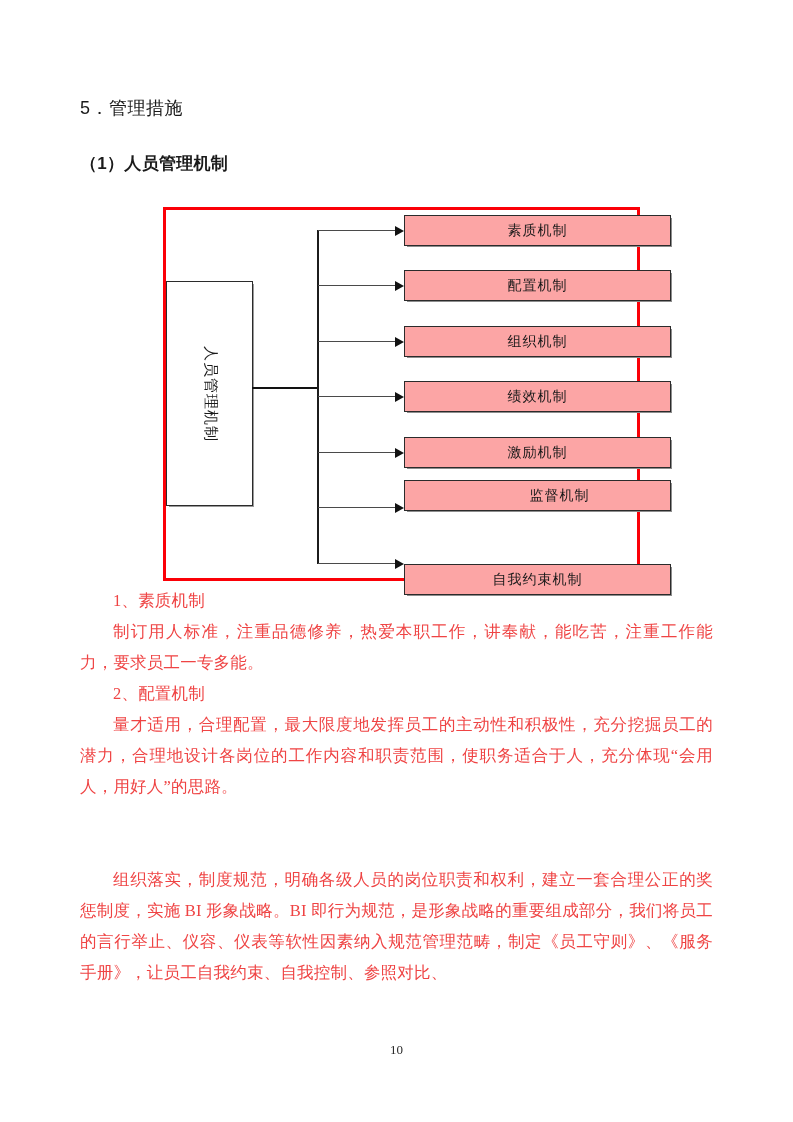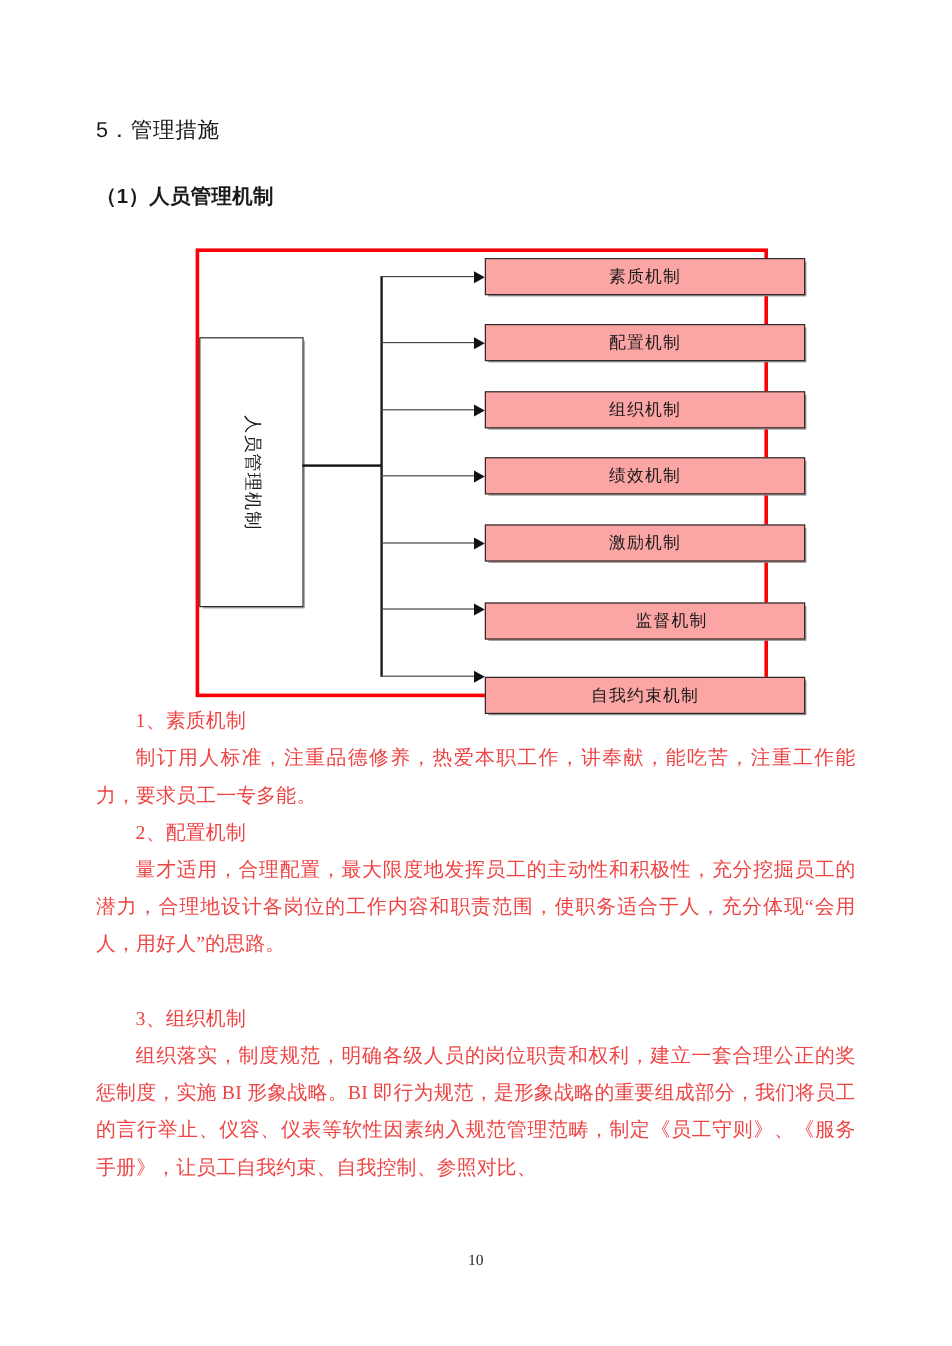--- a/index.html
+++ b/index.html
@@ -197,37 +197,36 @@
       </div>
       <div class="conn-branch" style="left:152px; top:186px; width:77px;"></div>
       <div class="conn-arrow" style="left:229px; top:182px;"></div>
 
       <div class="leaf-box" style="top:227px;">
         <span class="leaf-label">激励机制</span>
       </div>
       <div class="conn-branch" style="left:152px; top:242px; width:77px;"></div>
       <div class="conn-arrow" style="left:229px; top:238px;"></div>
 
-      <div class="leaf-box" style="top:292px;padding-left:44px;">
+      <div class="leaf-box" style="top:270px;padding-left:44px;">
         <span class="leaf-label">监督机制</span>
       </div>
       <div class="conn-branch" style="left:152px; top:297px; width:77px;"></div>
       <div class="conn-arrow" style="left:229px; top:293px;"></div>
 
       <div class="leaf-box" style="top:338px;margin-top:16px;">
         <span class="leaf-label">自我约束机制</span>
       </div>
       <div class="conn-branch" style="left:152px; top:353px; width:77px;"></div>
       <div class="conn-arrow" style="left:229px; top:349px;"></div>
 
     </div>
   </div>
 
   <div class="para indent" style="top:585px;">1、素质机制</div>
   <div class="para indent" style="top:616px;">制订用人标准，注重品德修养，热爱本职工作，讲奉献，能吃苦，注重工作能力，要求员工一专多能。</div>
   <div class="para indent" style="top:678px;">2、配置机制</div>
   <div class="para indent" style="top:709px;">量才适用，合理配置，最大限度地发挥员工的主动性和积极性，充分挖掘员工的潜力，合理地设计各岗位的工作内容和职责范围，使职务适合于人，充分体现“会用人，用好人”的思路。</div>
-  <div class="para indent" style="top:833px;">3、组织机制</div>
   <div class="para indent" style="top:864px;">组织落实，制度规范，明确各级人员的岗位职责和权利，建立一套合理公正的奖惩制度，实施 BI 形象战略。BI 即行为规范，是形象战略的重要组成部分，我们将员工的言行举止、仪容、仪表等软性因素纳入规范管理范畴，制定《员工守则》、《服务手册》，让员工自我约束、自我控制、参照对比、</div>
 
   <div class="page-number">10</div>
 
 </div>
 
 </body></html>

